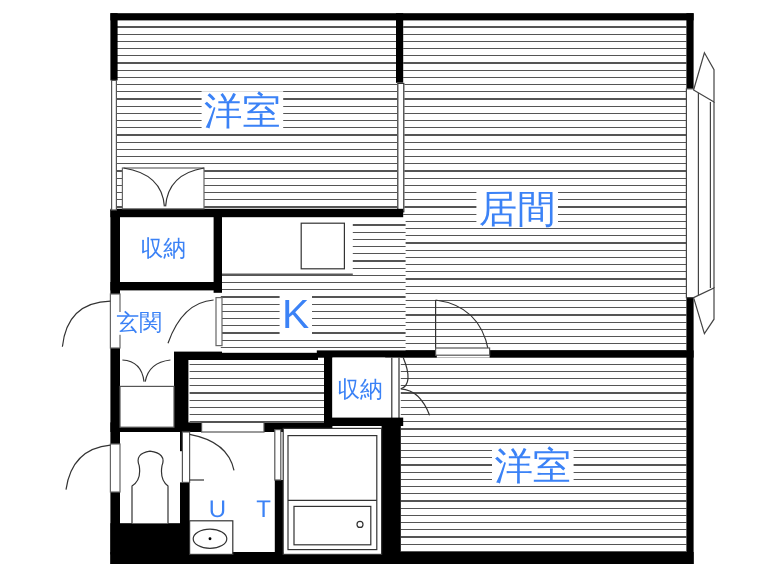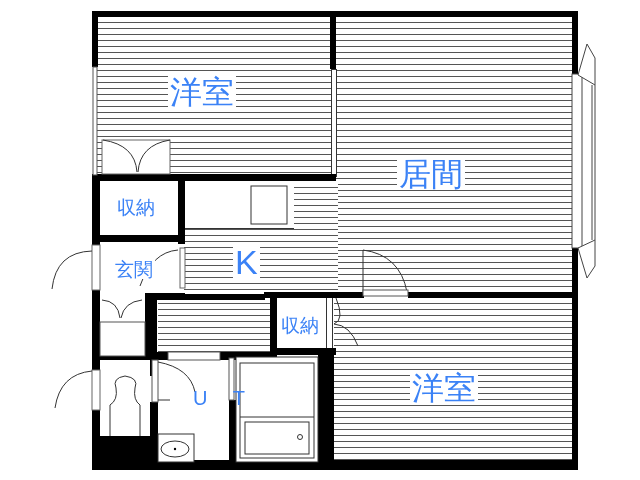--- a/index.html
+++ b/index.html
@@ -145,16 +145,16 @@
     <line x1="592" y1="85" x2="592" y2="240"></line>
   </g>
 
   <rect x="93" y="67" width="4" height="108" fill="#fff" stroke="#555"></rect>
 </svg>
 
 <div class="label big" style="left:168px;top:76px;">洋室</div>
 <div class="label big" style="left:397px;top:134px;margin-top:24px;">居間</div>
 <div class="label small" style="left:115px;top:198px;">収納</div>
 <div class="label k" style="left:233px;top:245px;">K</div>
-<div class="label small" style="left:113px;top:260px;">玄関</div>
+<div class="label small" style="left:95px;top:260px;">玄関</div>
 <div class="label small" style="left:279px;top:316px;">収納</div>
-<div class="label ut" style="left:172px;top:388px;margin-left:19px;">U T</div>
+<div class="label ut" style="left:172px;top:415px;">U T</div>
 <div class="label big" style="left:410px;top:372px;">洋室</div>
 
 </body></html>

